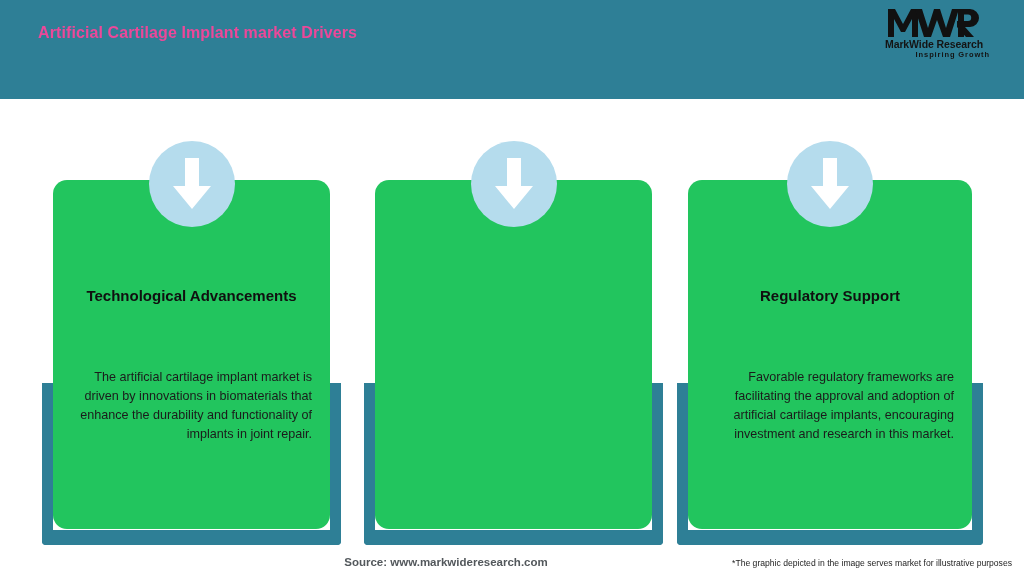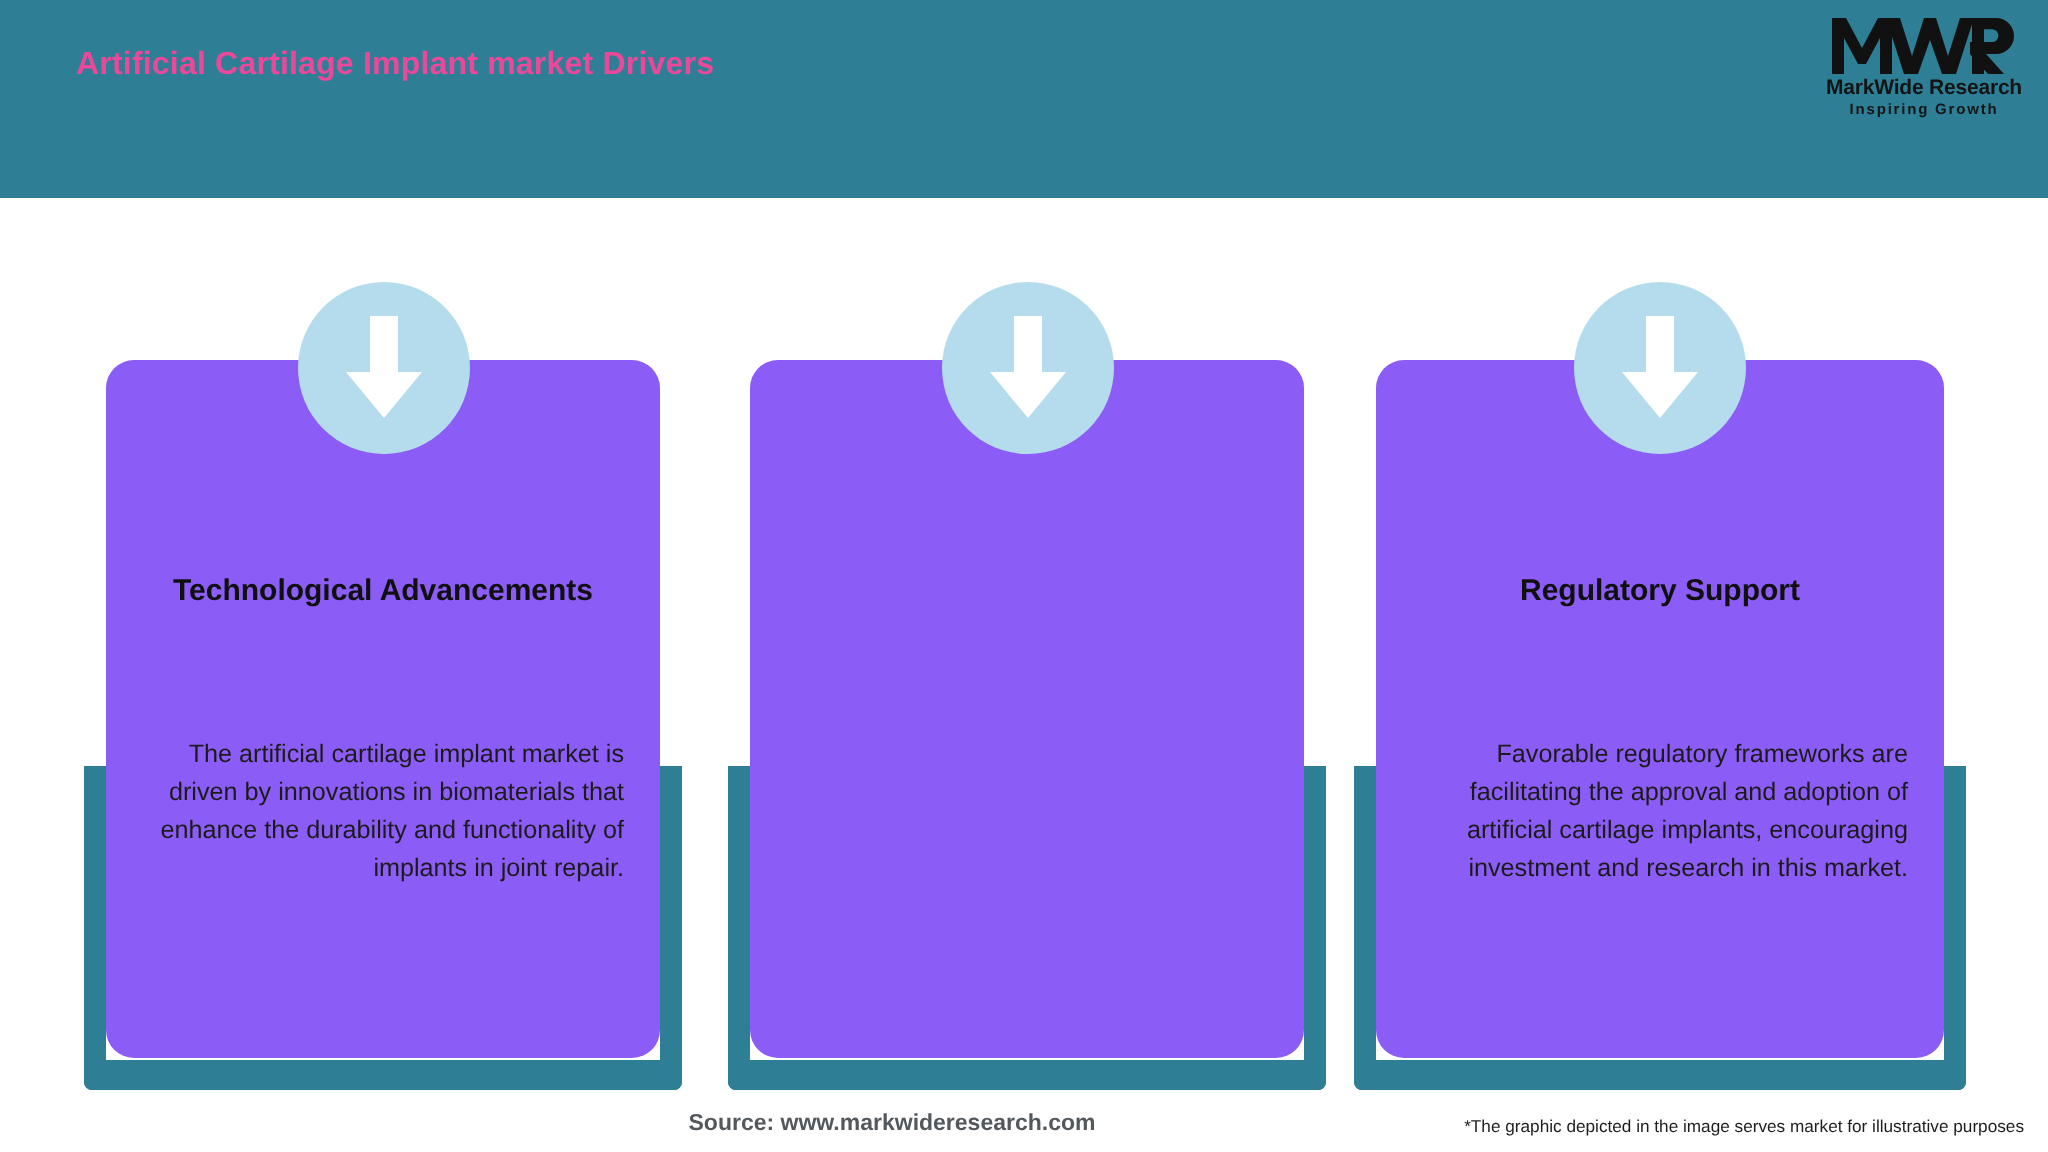--- a/index.html
+++ b/index.html
@@ -31,21 +31,21 @@
     font-size: 16px;
     font-weight: bold;
     color: #ec4899;
     letter-spacing: 0.1px;
     white-space: nowrap;
   }
 
   
   .logo-block {
     position: absolute;
-    right: 6px;
+    right: 34px;
     top: 8px;
     width: 112px;
     text-align: center;
     line-height: 1;
   }
   .logo-mark {
     display: block;
     height: 30px;
   }
   .logo-name {
@@ -58,20 +58,21 @@
     white-space: nowrap;
   }
   .logo-tag {
     display: block;
     font-size: 7.5px;
     font-weight: bold;
     color: #141414;
     letter-spacing: 0.9px;
     margin-top: 1px;
     white-space: nowrap;
+    text-align: right;
   }
 
   
   .cards-area {
     position: absolute;
     left: 0;
     top: 0;
     width: 1024px;
     height: 576px;
   }
@@ -97,21 +98,21 @@
     border-radius: 0 0 4px 4px;
   }
 
   .card {
     position: absolute;
     left: 11px;
     top: 39px;
     width: calc(100% - 22px);
     height: 349px;
     box-sizing: border-box;
-    background: #8b5cf6;
+    background: #22c55e;
     border-radius: 14px;
     padding: 0 16px;
   }
   .card-title {
     position: absolute;
     left: 16px;
     right: 16px;
     top: 106px;
     text-align: center;
     font-size: 15px;

